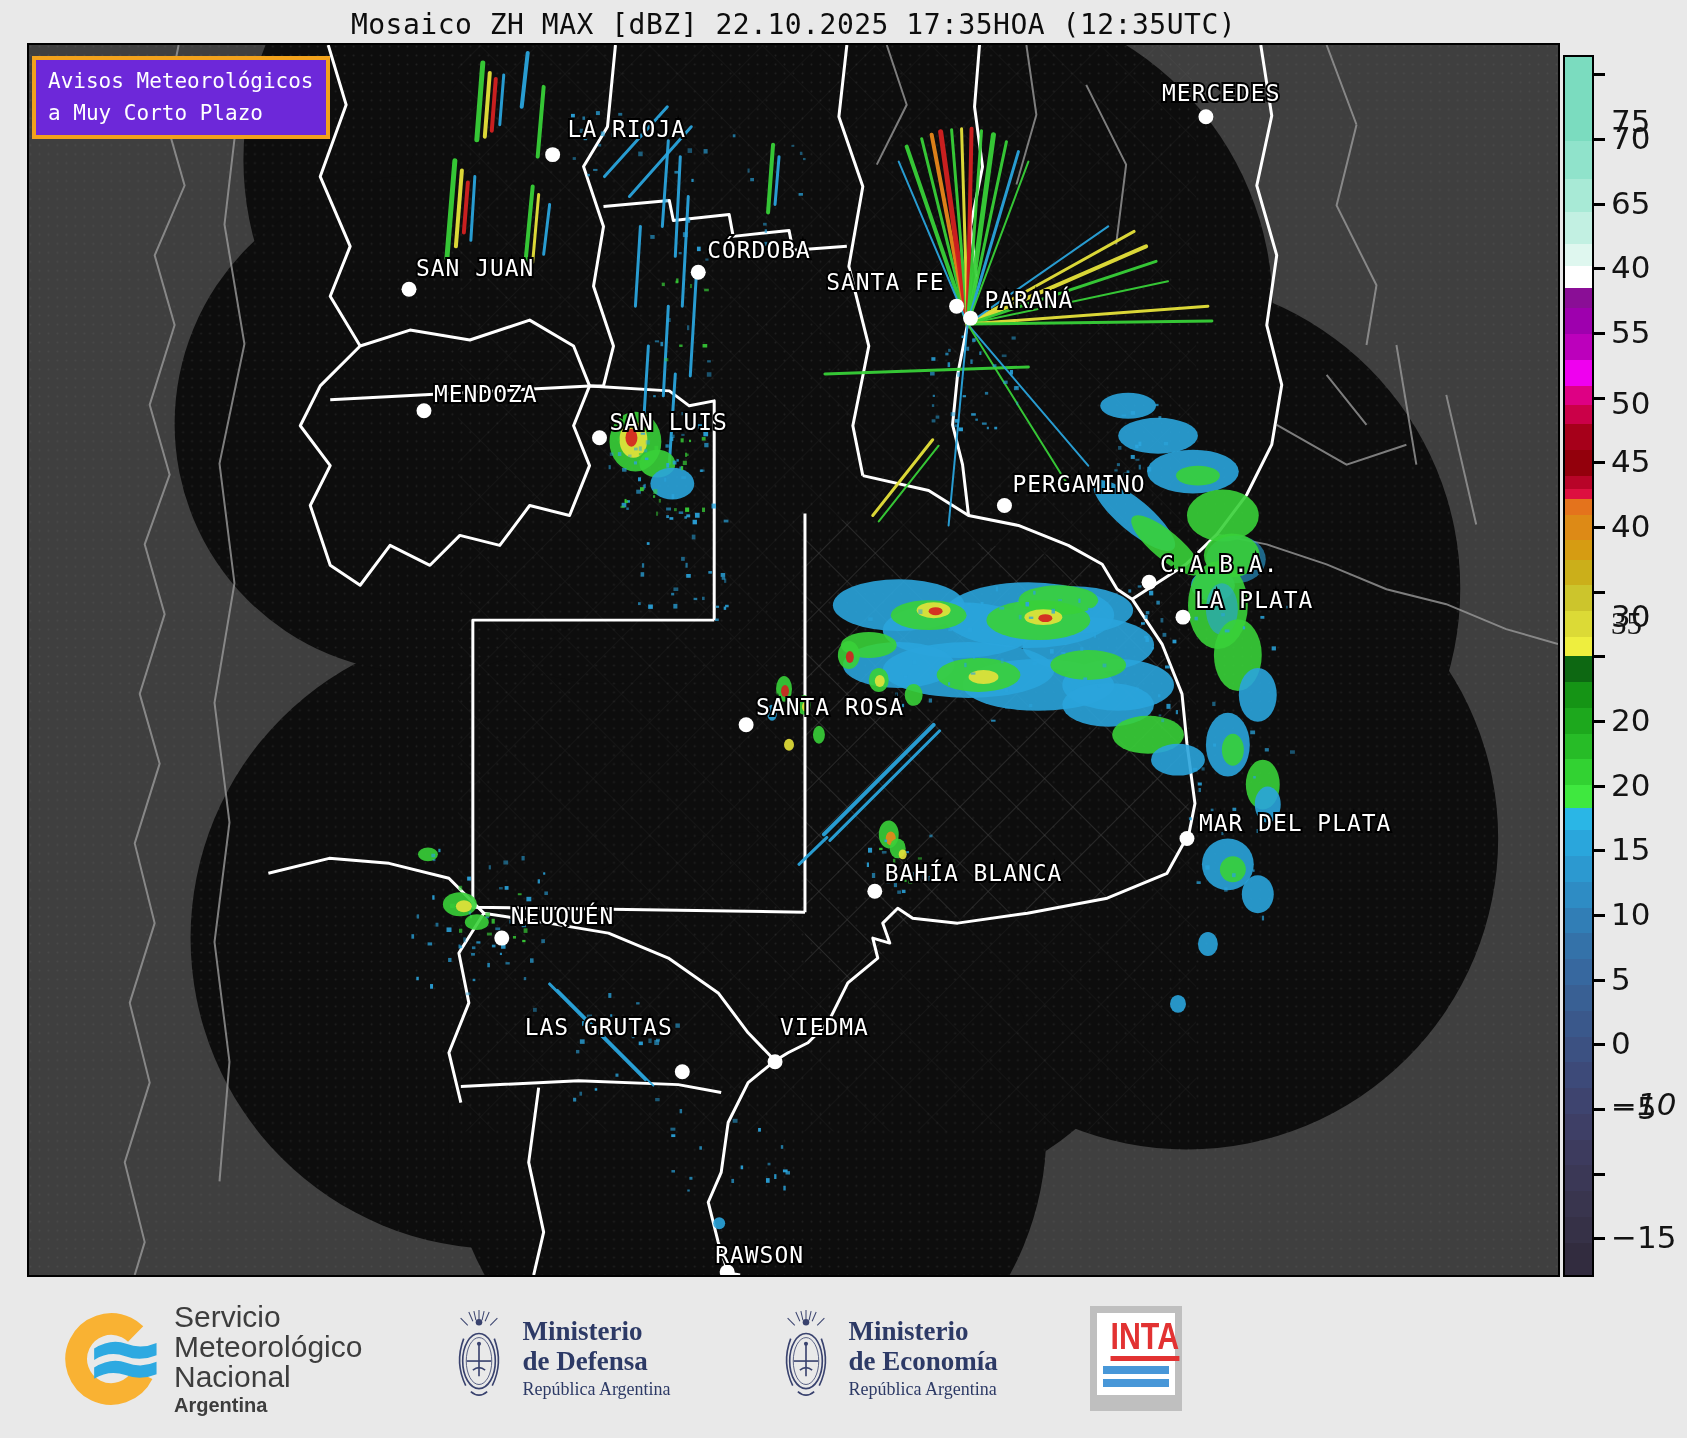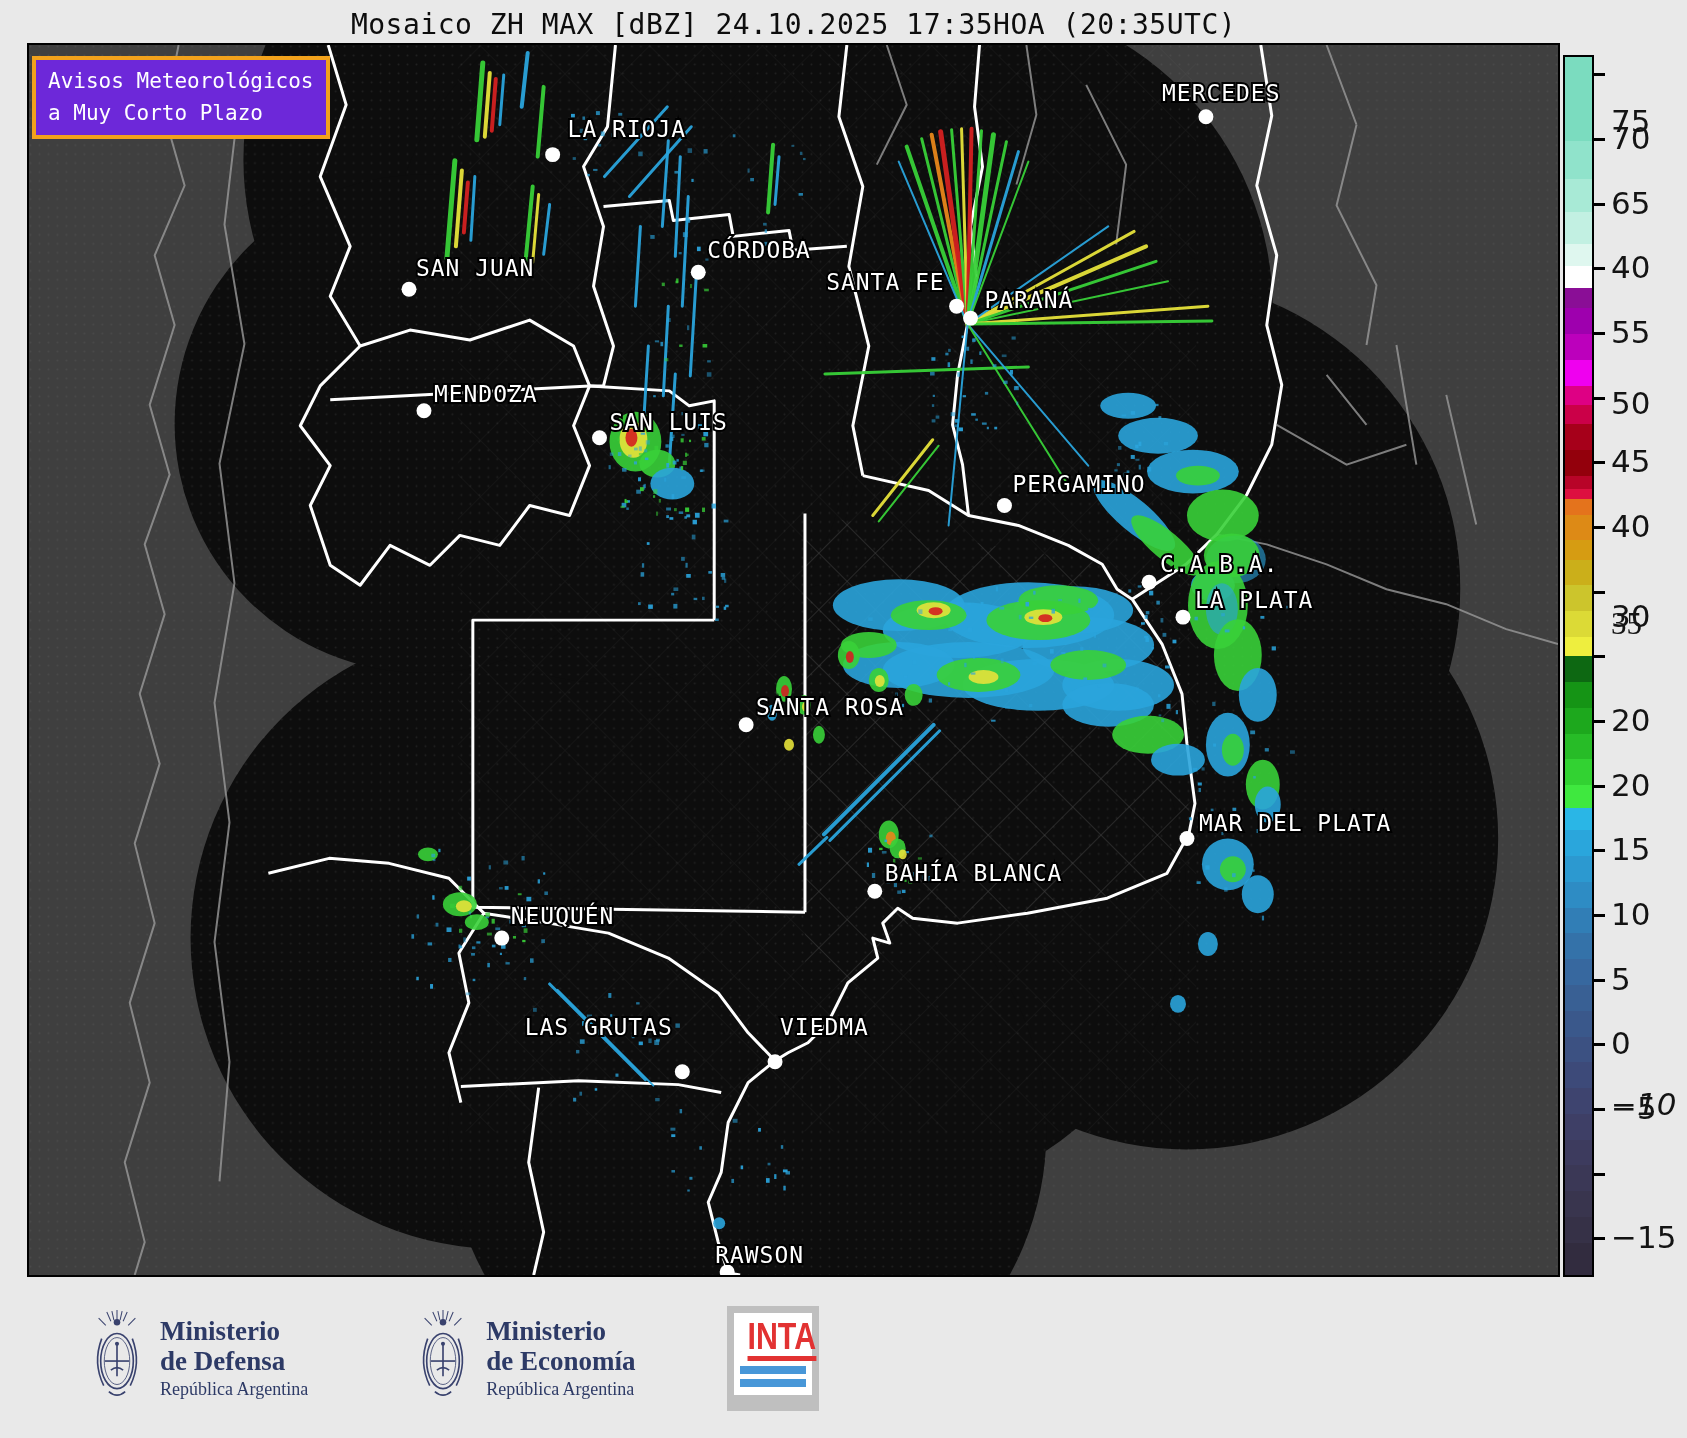--- a/index.html
+++ b/index.html
@@ -34,21 +34,21 @@
   .inta{margin-left:92px;background:#bfbfbf;padding:7px 7px 16px 7px;width:78px}
   .inta-inner{background:#fff;padding:6px 6px 8px 6px;text-align:center}
   .inta-word{display:inline-block;color:#e23232;font-family:"Liberation Sans",sans-serif;
              font-weight:900;font-size:37px;line-height:.95;transform:scaleX(.82);transform-origin:center;
              border-bottom:5px solid #e23232;padding-bottom:1px}
   .inta-bar{height:8px;background:#4897d8;margin-top:5px}
 </style>
 </head>
 <body>
 
-<div class="title">Mosaico ZH MAX [dBZ] 24.10.2025 17:35HOA (20:35UTC)</div>
+<div class="title">Mosaico ZH MAX [dBZ] 22.10.2025 17:35HOA (12:35UTC)</div>
 
 <div class="map-frame">
   <svg id="map-svg" viewBox="0 0 1533 1234" preserveAspectRatio="none">
       <defs>
         <pattern id="dots" width="9" height="9" patternUnits="userSpaceOnUse">
           <circle cx="1.5" cy="1.5" r="1" fill="#7a7a7a"></circle>
         </pattern>
         <pattern id="mesh" width="40" height="40" patternUnits="userSpaceOnUse" patternTransform="rotate(45)">
           <path d="M0 0H40M0 0V40" stroke="#8d8d8d" stroke-width="1" fill="none"></path>
         </pattern>
@@ -786,20 +786,33 @@
     <div class="cbar-tick" style="top: 1107.89px;"></div>
     <div class="cbar-label" style="top: 1108.89px;">−5</div>
     <div class="cbar-tick" style="top: 1172.55px;"></div>
     <div class="cbar-label" style="top: 1105px; font-style: italic;">−10</div>
     <div class="cbar-tick" style="top: 1237.21px;"></div>
     <div class="cbar-label" style="top: 1238.21px;">−15</div>
   </div>
 
 <div class="footer">
 
+  <div class="logo-group smn">
+    <svg width="104" height="104" viewBox="0 0 110 110">
+      <circle cx="52" cy="55" r="37" fill="none" stroke="#f9b233" stroke-width="23" stroke-dasharray="186 47" transform="rotate(26 52 55)"></circle>
+      <path d="M34,44 Q52,33 68,39 Q84,45 100,38 L100,51 Q83,58 67,52 Q50,46 34,56 Z" fill="#2da9e1"></path>
+      <path d="M34,64 Q52,53 68,59 Q84,65 100,58 L100,71 Q83,78 67,72 Q50,66 34,76 Z" fill="#2da9e1"></path>
+    </svg>
+    <div class="smn-text">
+      <div>Servicio</div>
+      <div>Meteorológico</div>
+      <div>Nacional</div>
+      <div class="ar">Argentina</div>
+    </div>
+  </div>
 
   <div class="logo-group ministry">
     <svg width="62" height="102" viewBox="0 0 60 100">
       <g stroke="#39426e" fill="none" stroke-width="1.6">
         <g stroke-width="1">
           <line x1="30" y1="12" x2="30" y2="2"></line>
             <line x1="24" y1="13" x2="20" y2="4"></line>
           <line x1="36" y1="13" x2="40" y2="4"></line>
             <line x1="19" y1="17" x2="12" y2="10"></line>
           <line x1="41" y1="17" x2="48" y2="10"></line>

